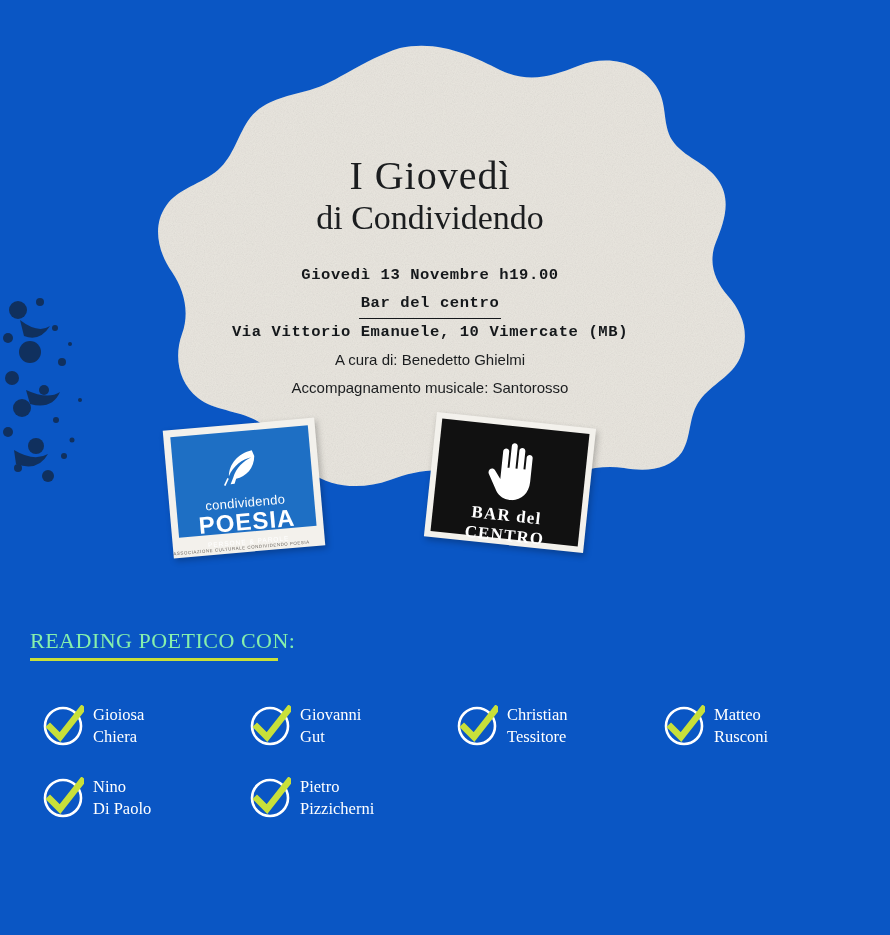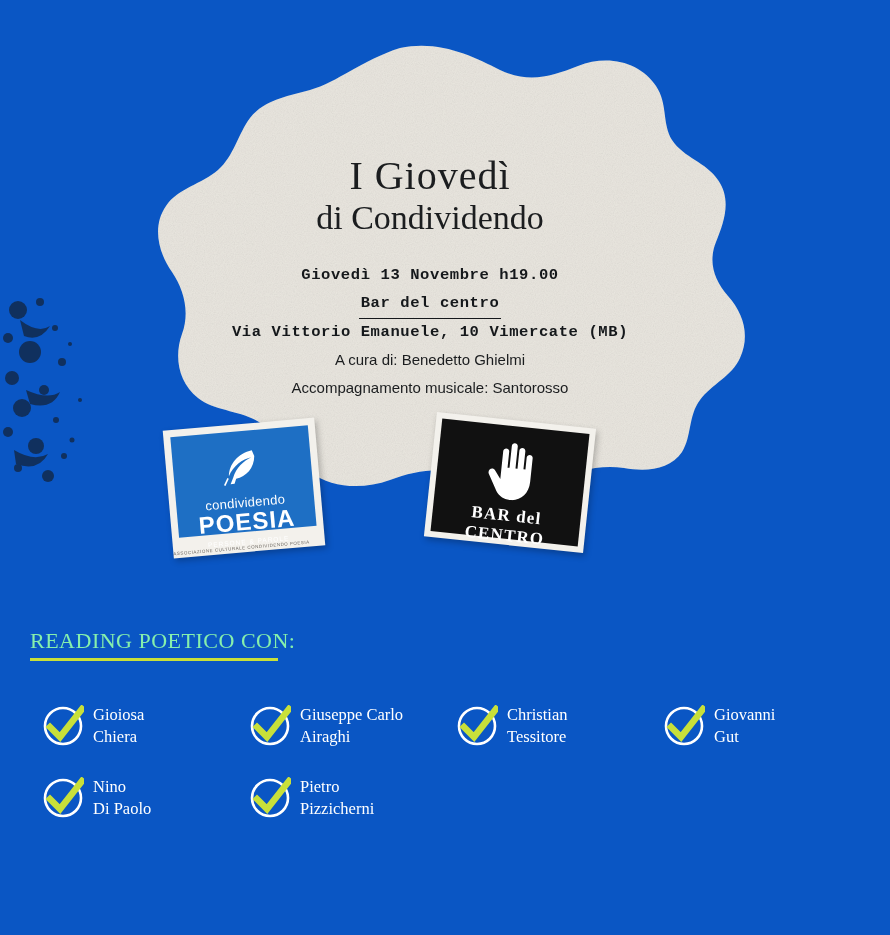--- a/index.html
+++ b/index.html
@@ -349,63 +349,63 @@
           <path d="M8 22 L18 32 L40 4" fill="none" stroke="#c8e03a" stroke-width="6.5" stroke-linecap="square"></path>
         </svg>
       </div>
       <div class="person-name">
         <span>Gioiosa</span>
         <span>Chiera</span>
       </div>
     </div>
 
 
-    <div class="person">
-      <div class="check">
-        <svg width="42" height="42" viewBox="0 0 42 42">
-          <circle cx="21" cy="21" r="18" fill="none" stroke="#ffffff" stroke-width="2.6"></circle>
-          <path d="M8 22 L18 32 L40 4" fill="none" stroke="#c8e03a" stroke-width="6.5" stroke-linecap="square"></path>
-        </svg>
-      </div>
-      <div class="person-name">
-        <span>Giuseppe Carlo</span>
-        <span>Airaghi</span>
+
+    <div class="person">
+      <div class="check">
+        <svg width="42" height="42" viewBox="0 0 42 42">
+          <circle cx="21" cy="21" r="18" fill="none" stroke="#ffffff" stroke-width="2.6"></circle>
+          <path d="M8 22 L18 32 L40 4" fill="none" stroke="#c8e03a" stroke-width="6.5" stroke-linecap="square"></path>
+        </svg>
+      </div>
+      <div class="person-name">
+        <span>Giovanni</span>
+        <span>Gut</span>
       </div>
     </div>
 
     <div class="person">
       <div class="check">
         <svg width="42" height="42" viewBox="0 0 42 42">
           <circle cx="21" cy="21" r="18" fill="none" stroke="#ffffff" stroke-width="2.6"></circle>
           <path d="M8 22 L18 32 L40 4" fill="none" stroke="#c8e03a" stroke-width="6.5" stroke-linecap="square"></path>
         </svg>
       </div>
       <div class="person-name">
         <span>Christian</span>
         <span>Tessitore</span>
       </div>
     </div>
 
-    <div class="person">
-      <div class="check">
-        <svg width="42" height="42" viewBox="0 0 42 42">
-          <circle cx="21" cy="21" r="18" fill="none" stroke="#ffffff" stroke-width="2.6"></circle>
-          <path d="M8 22 L18 32 L40 4" fill="none" stroke="#c8e03a" stroke-width="6.5" stroke-linecap="square"></path>
-        </svg>
-      </div>
-      <div class="person-name">
-        <span>Giovanni</span>
-        <span>Gut</span>
-      </div>
-    </div>
-
-
-
-
-
+
+
+
+
+    <div class="person">
+      <div class="check">
+        <svg width="42" height="42" viewBox="0 0 42 42">
+          <circle cx="21" cy="21" r="18" fill="none" stroke="#ffffff" stroke-width="2.6"></circle>
+          <path d="M8 22 L18 32 L40 4" fill="none" stroke="#c8e03a" stroke-width="6.5" stroke-linecap="square"></path>
+        </svg>
+      </div>
+      <div class="person-name">
+        <span>Matteo</span>
+        <span>Rusconi</span>
+      </div>
+    </div>
 
     <div class="person">
       <div class="check">
         <svg width="42" height="42" viewBox="0 0 42 42">
           <circle cx="21" cy="21" r="18" fill="none" stroke="#ffffff" stroke-width="2.6"></circle>
           <path d="M8 22 L18 32 L40 4" fill="none" stroke="#c8e03a" stroke-width="6.5" stroke-linecap="square"></path>
         </svg>
       </div>
       <div class="person-name">
         <span>Nino</span>

